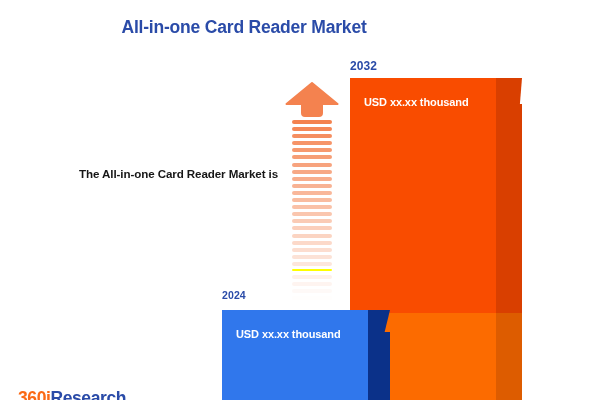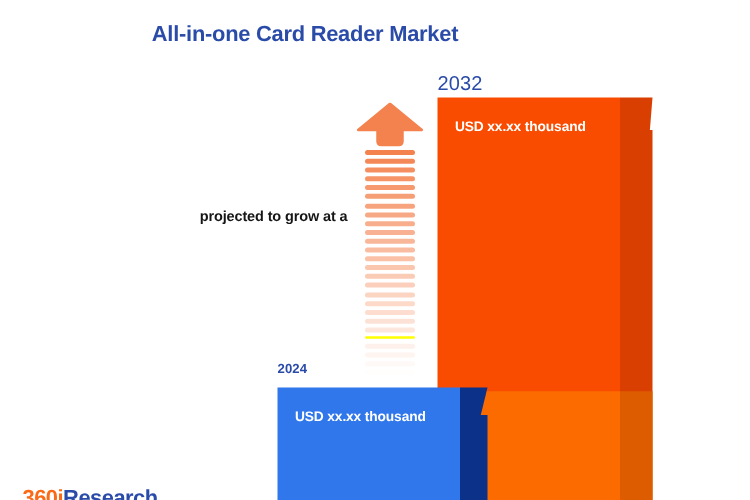--- a/index.html
+++ b/index.html
@@ -128,22 +128,22 @@
     left: 496px;
     top: 313px;
     width: 26px;
     height: 87px;
     background: #dd5c00;
   }
   #bar-2032-label {
     position: absolute;
     left: 350px;
     top: 59px;
-    font-size: 16px;
-    font-weight: normal;
+    font-size: 12px;
+    font-weight: bold;
     color: #2a4ba8;
     letter-spacing: 0.1px;
   }
   #bar-2032-value {
     position: absolute;
     left: 364px;
     top: 96px;
     font-size: 11px;
     font-weight: bold;
     color: #ffffff;
@@ -211,21 +211,21 @@
   #logo .word { color: #2a4ba8; }
 </style>
 </head>
 <body>
 
 <div id="canvas">
 
   <div id="chart-title">All-in-one Card Reader Market</div>
 
   <div id="annotation">
-    <div class="lead">projected to grow at a</div>
+    <div class="lead">The All-in-one Card Reader Market is</div>
   </div>
 
   <div id="growth-arrow">
     <svg id="arrow-head" viewBox="0 0 54 37">
       <path d="M27 1 L52.5 22 L37 22 L37 31 Q37 34 34 34 L20 34 Q17 34 17 31 L17 22 L1.5 22 Z" fill="#f4824f" stroke="#f4824f" stroke-width="2" stroke-linejoin="round"></path>
     </svg>
     <div id="arrow-dashes">
         <div class="dash" style="background: rgb(244, 130, 79); opacity: 1;"></div>
         <div class="dash" style="background: rgb(244, 130, 79); opacity: 0.949;"></div>
         <div class="dash" style="background: rgb(244, 130, 79); opacity: 0.903;"></div>

